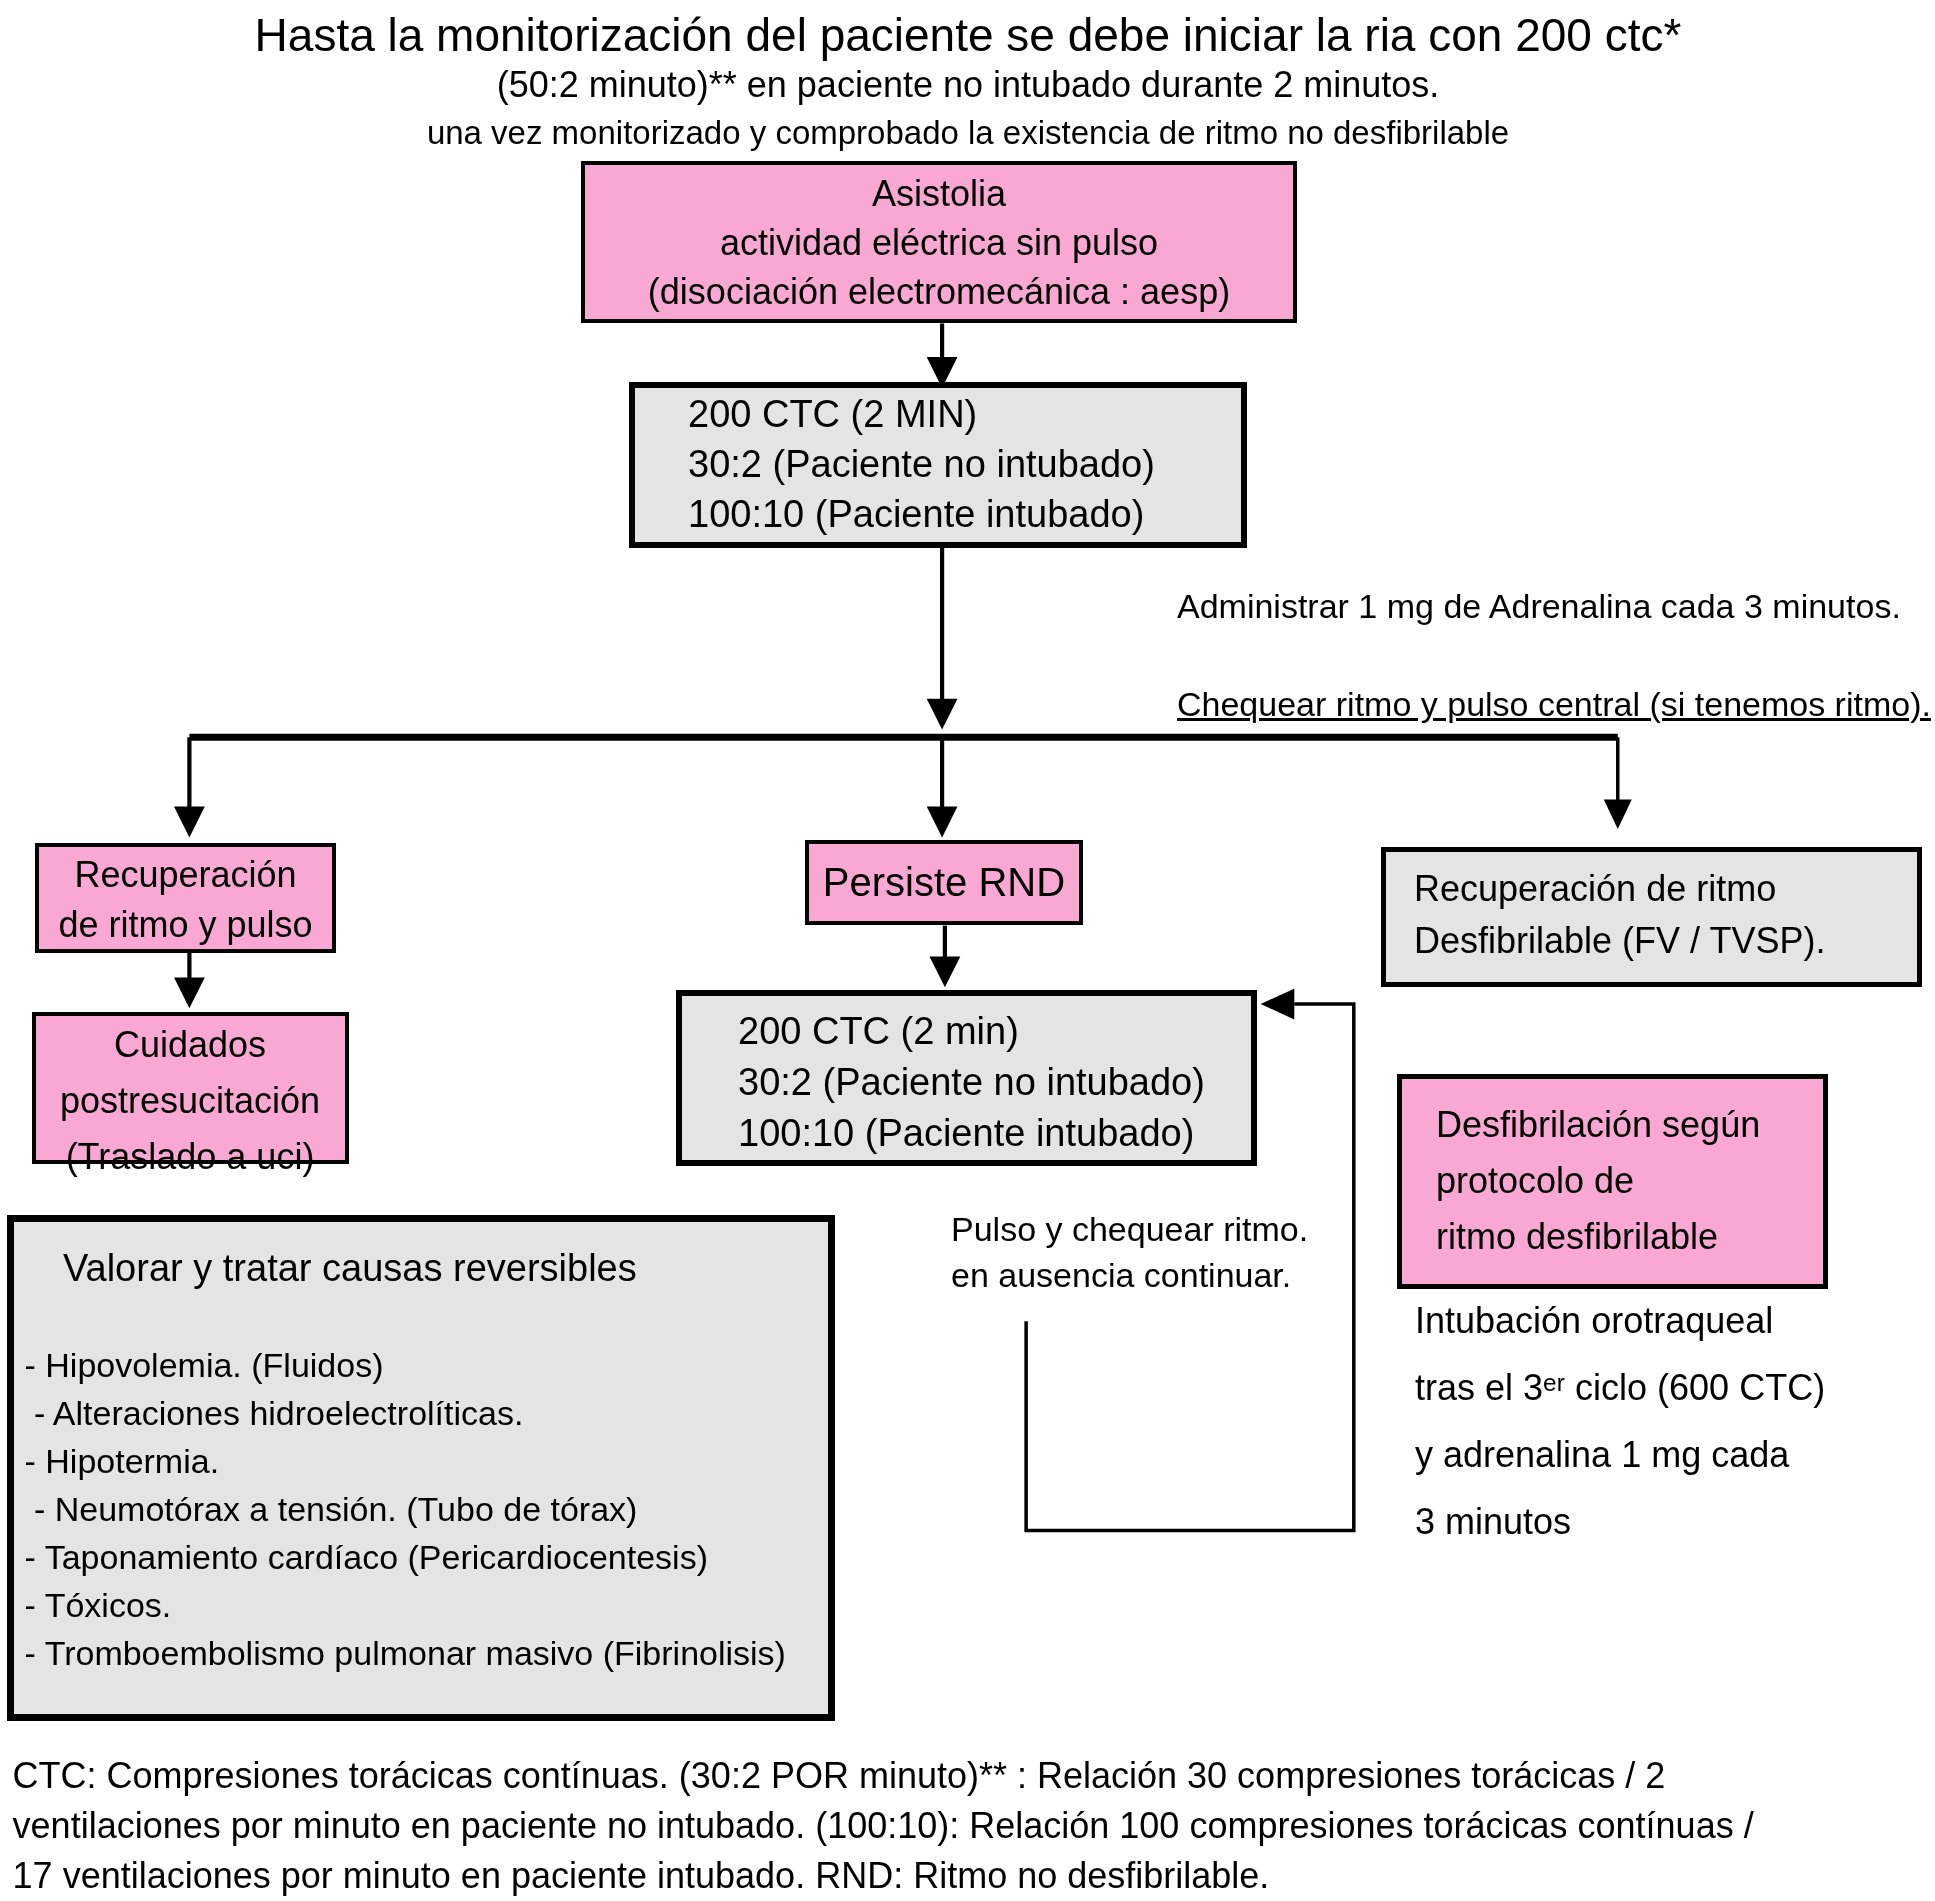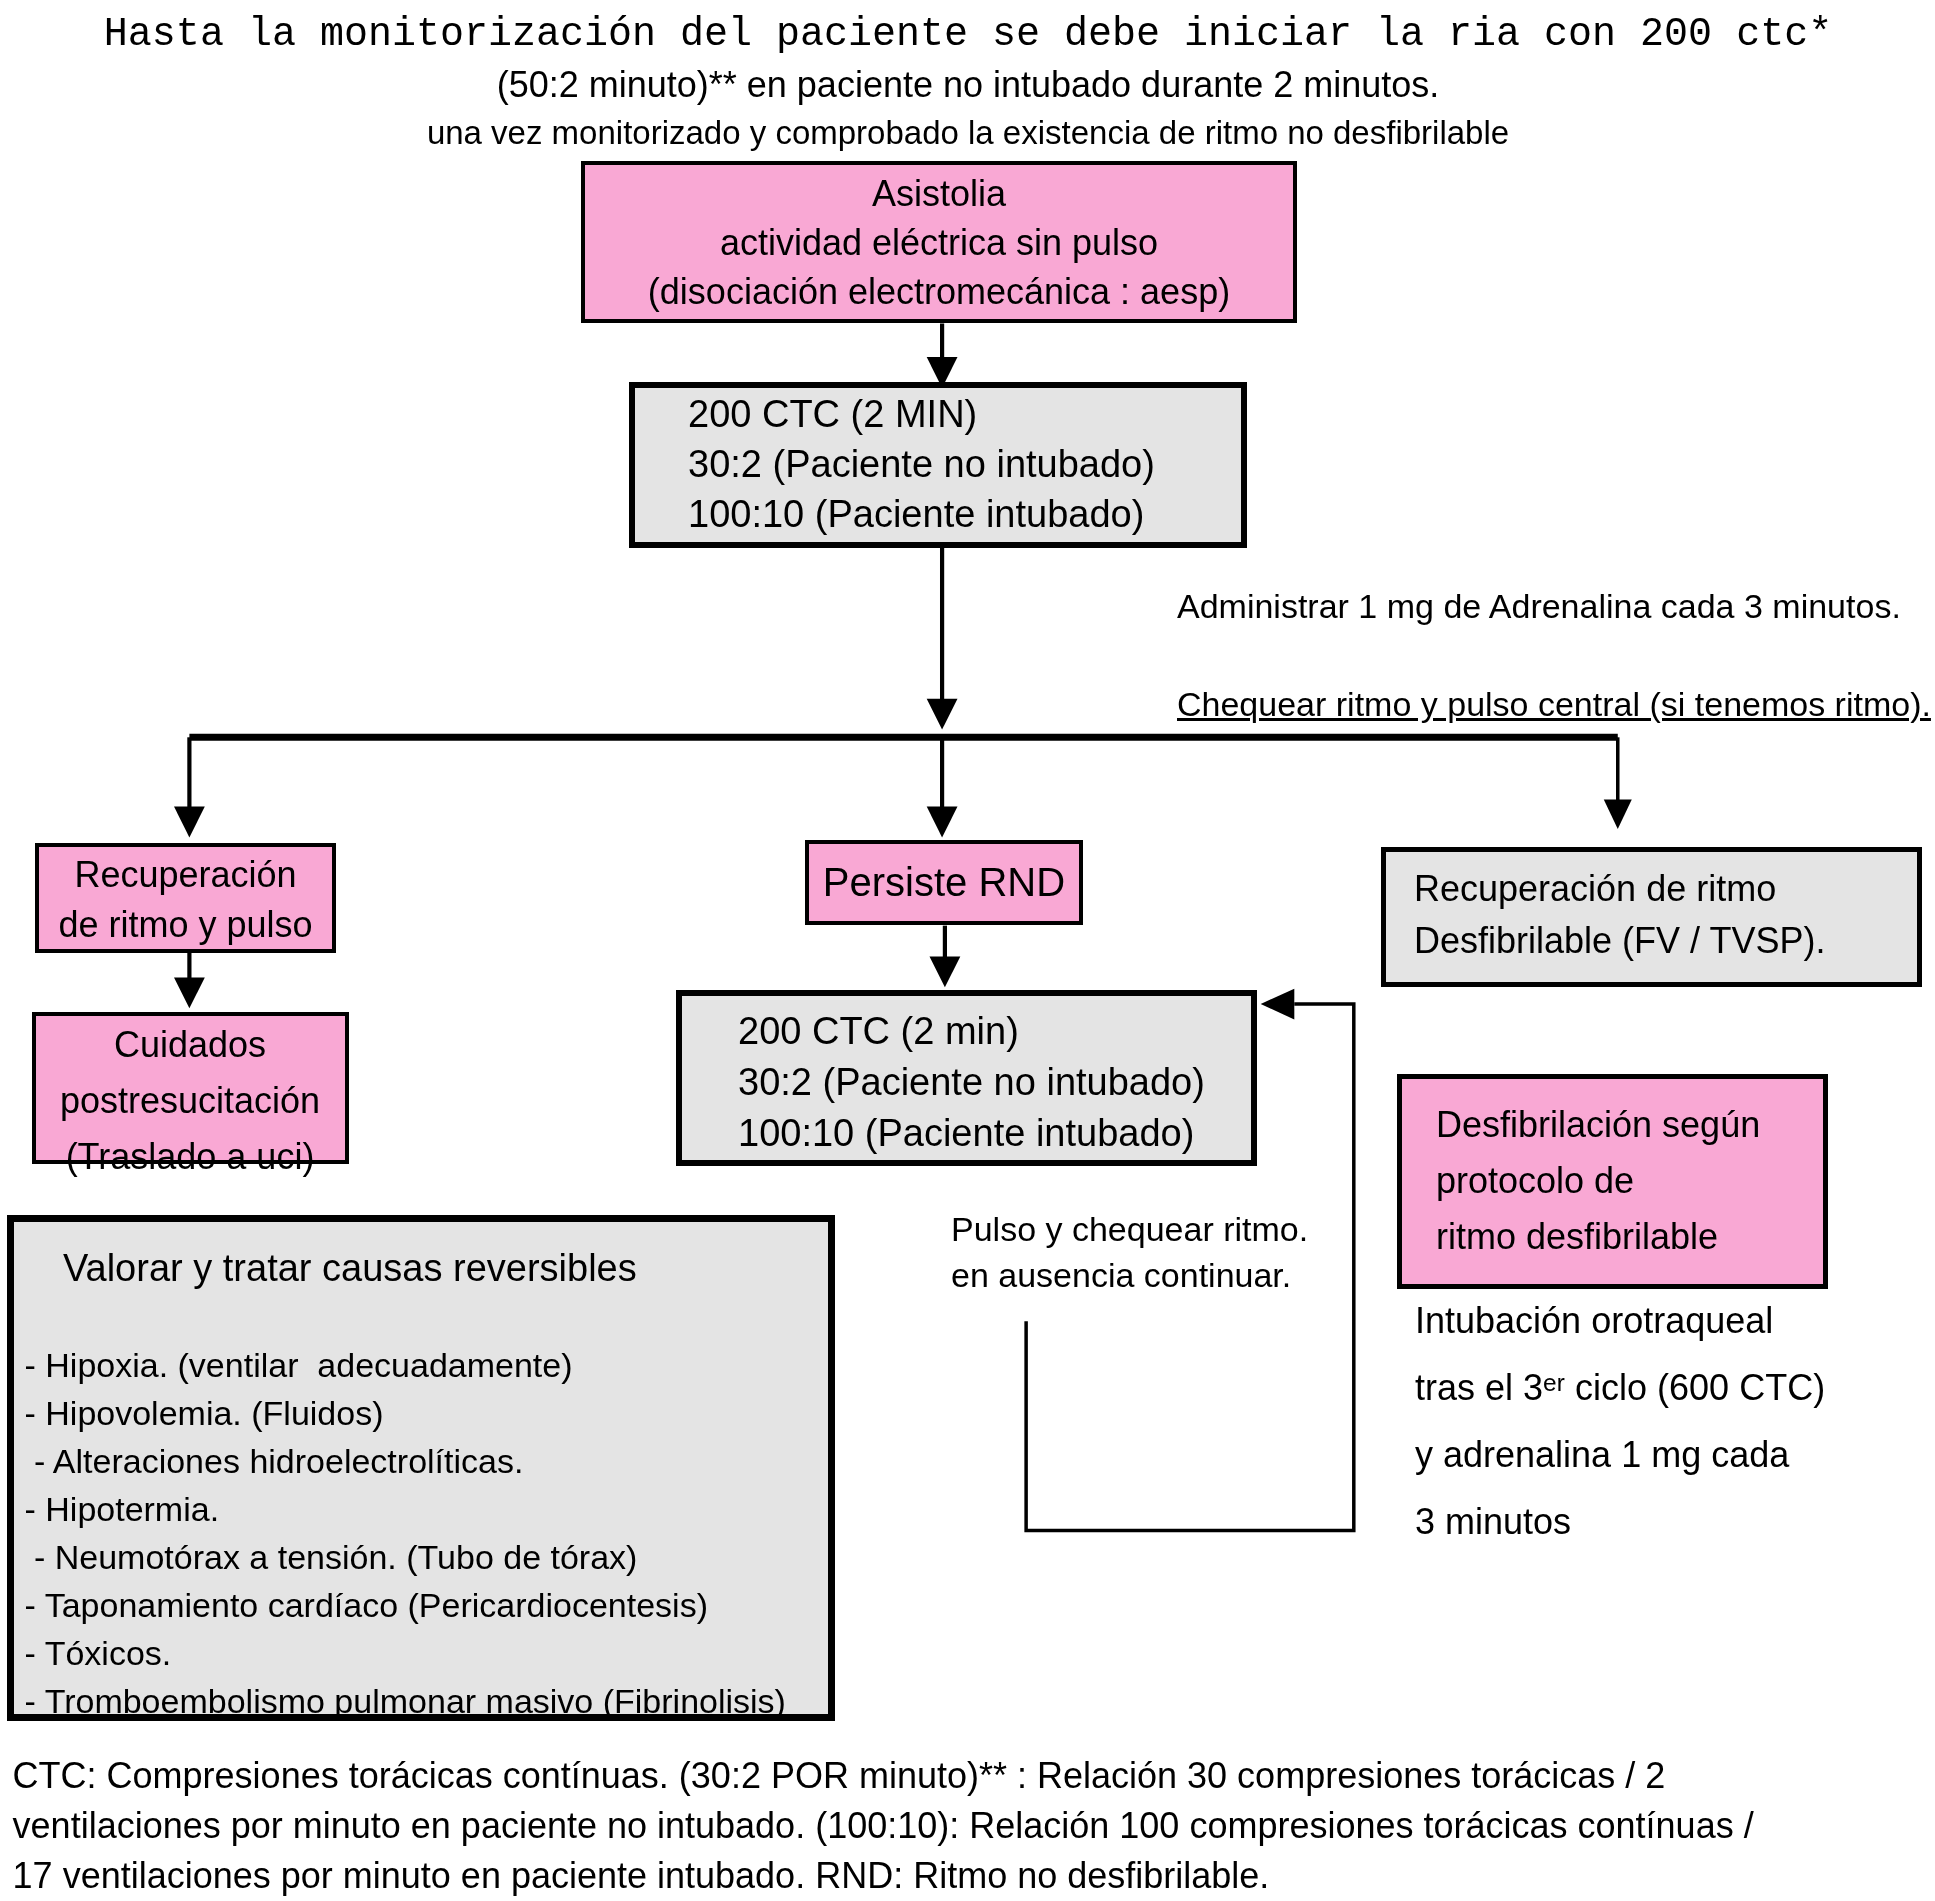--- a/index.html
+++ b/index.html
@@ -9,21 +9,21 @@
     overflow:hidden;
   }
   .abs{position:absolute;}
   .box{position:absolute;box-sizing:border-box;border:4.2px solid #000;background:#f9a8d4;}
   .gray{background:var(--box-fill-gray,#e4e4e4);}
   .center{text-align:center;}
   .pre{white-space:pre;}
   #connectors{position:absolute;left:0;top:0;width:1936px;height:1901px;}
 
   #title-block{left:0;top:9.8px;width:1936px;text-align:center;}
-  #title-block .t1{font-size:40px;line-height:50px;font-family:Liberation Mono, monospace;}
+  #title-block .t1{font-size:46px;line-height:50px;}
   #title-block .t2{font-size:36px;line-height:50px;}
   #title-block .t3{font-size:33px;line-height:46px;}
 
   #box-asistolia{left:581px;top:161px;width:716px;height:162px;font-size:36px;line-height:49px;padding-top:4.2px;}
   #box-ctc-initial{left:629px;top:382px;width:618px;height:166px;border-width:6.3px;font-size:38px;line-height:50px;padding:1.4px 0 0 53px;}
   #txt-adrenalina{left:1177px;top:587px;font-size:34px;}
   #txt-chequear{left:1177px;top:685px;font-size:34px;text-decoration:underline;}
 
   #box-recuperacion{left:35px;top:843px;width:301px;height:110px;font-size:36px;line-height:50px;padding-top:2.8px;}
   #box-cuidados{left:31.5px;top:1012px;width:317px;height:152px;font-size:36px;line-height:56px;padding-top:1.4px;}
@@ -132,21 +132,20 @@
 <div id="txt-intubacion" class="abs">
   <div>Intubación orotraqueal</div>
   <div>tras el 3ᵉʳ ciclo (600 CTC)</div>
   <div>y adrenalina 1 mg cada</div>
   <div>3 minutos</div>
 </div>
 
 <div id="box-causas" class="box gray">
   <div class="causas-title">Valorar y tratar causas reversibles</div>
   <div class="causas-items">
-    <div class="pre">- Hipoxia. (ventilar  adecuadamente)</div>
     <div class="pre">- Hipovolemia. (Fluidos)</div>
     <div class="pre"> - Alteraciones hidroelectrolíticas.</div>
     <div class="pre">- Hipotermia.</div>
     <div class="pre"> - Neumotórax a tensión. (Tubo de tórax)</div>
     <div class="pre">- Taponamiento cardíaco (Pericardiocentesis)</div>
     <div class="pre">- Tóxicos.</div>
     <div class="pre">- Tromboembolismo pulmonar masivo (Fibrinolisis)</div>
   </div>
 </div>
 

